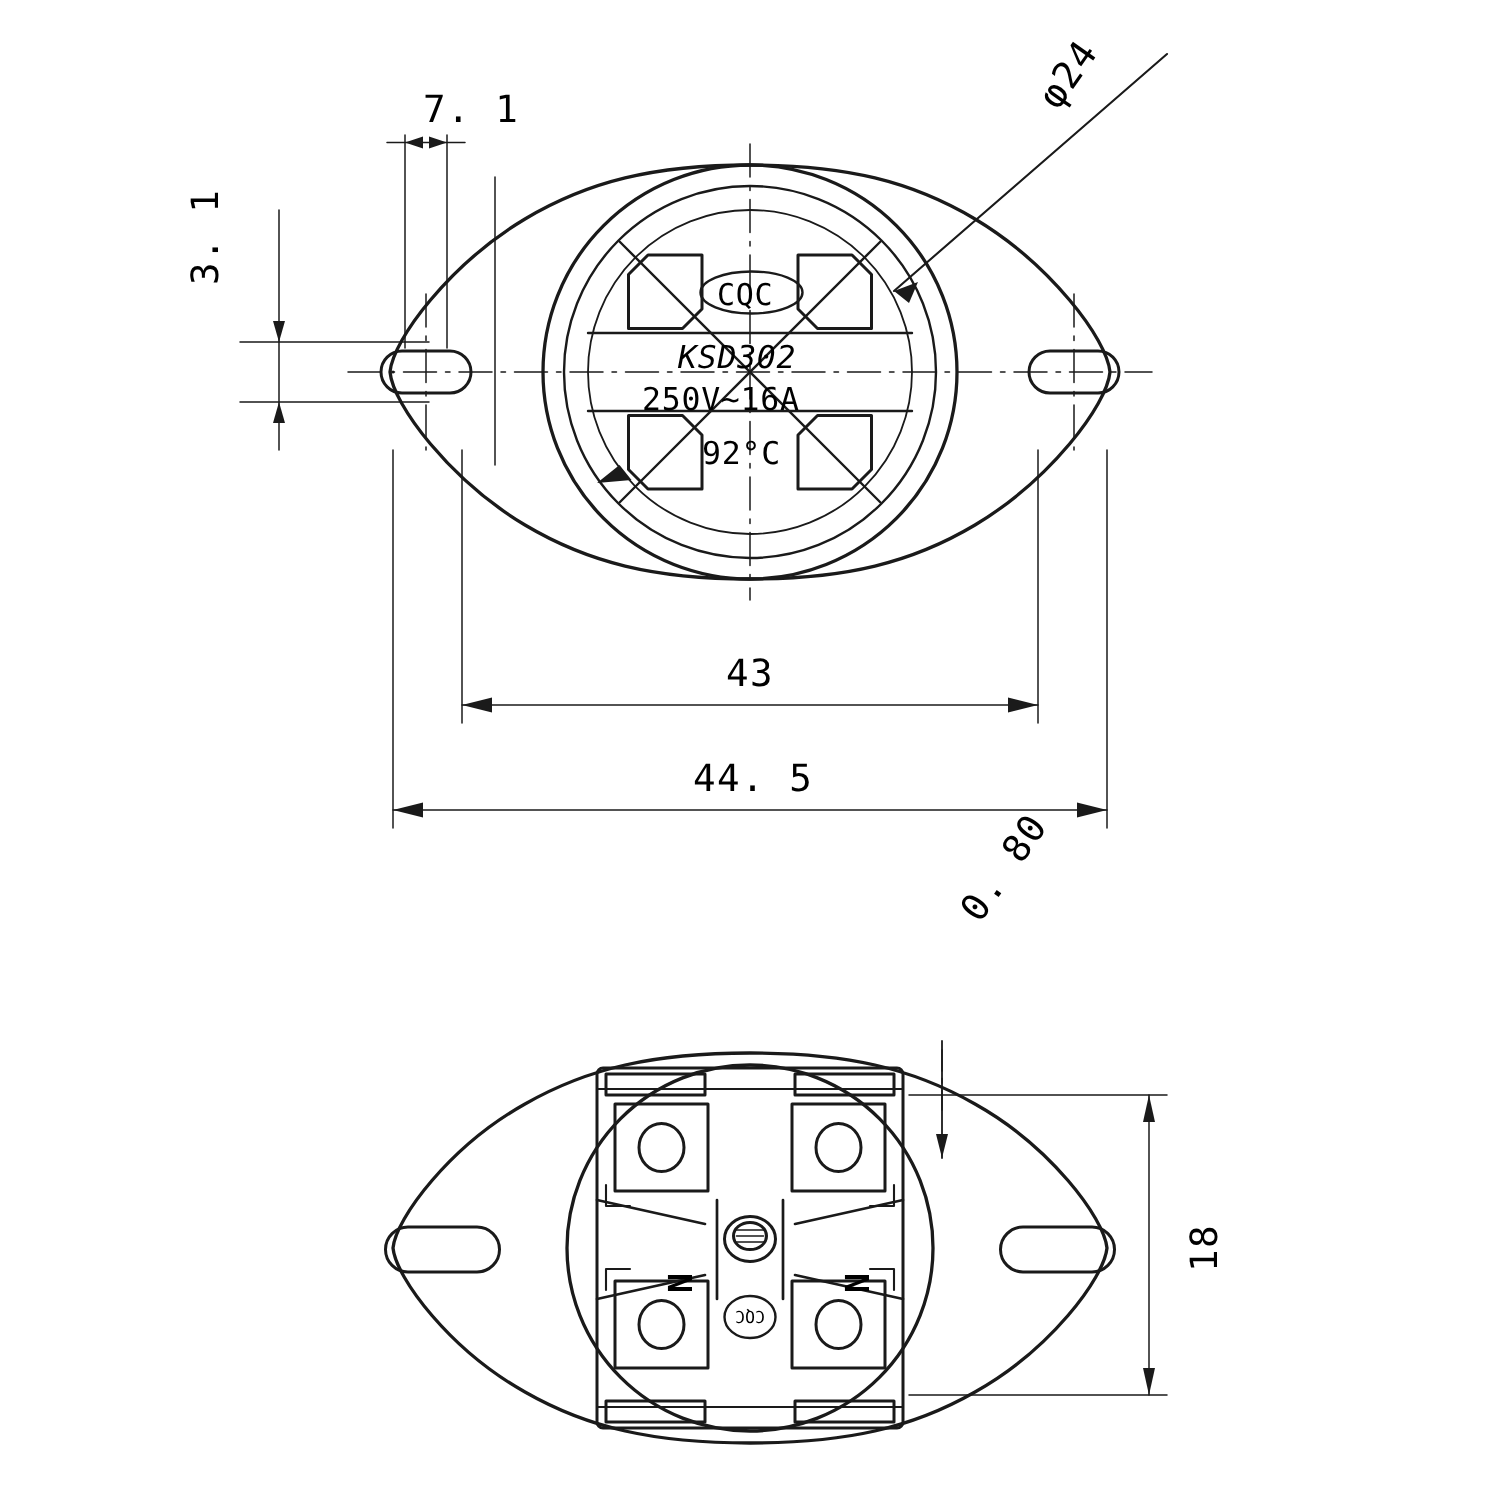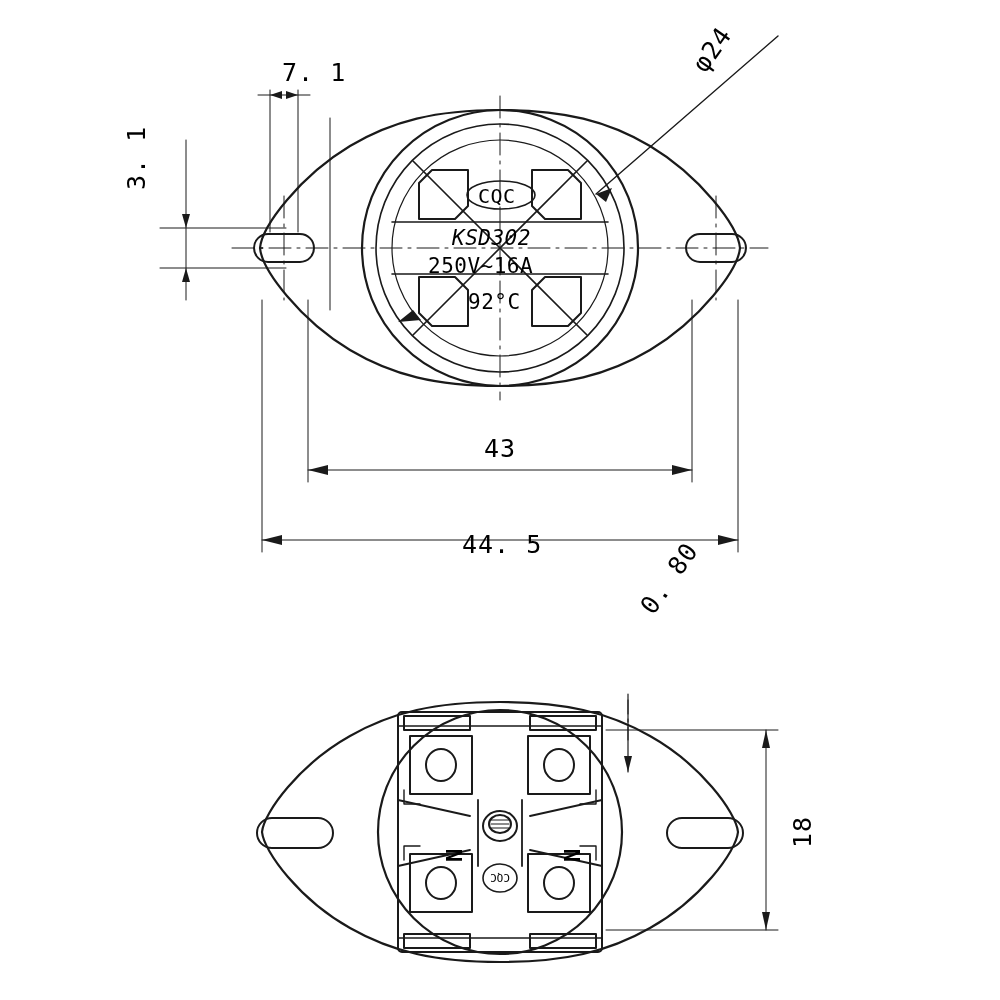--- a/index.html
+++ b/index.html
@@ -276,21 +276,21 @@
   <div class="lbl part" style="left:468px; top:292px;">92°C</div>
 
   <div class="lbl dim rotneg" style="left:688px; top:62px;">φ24</div>
 
   <div class="lbl dim" style="left:282px; top:60px;">7. 1</div>
 
   <div class="lbl dim rot90" style="left:124px; top:190px;">3. 1</div>
 
   <div class="lbl dim" style="left:484px; top:436px;">43</div>
 
-  <div class="lbl dim" style="left:462px; top:532px;text-align:right;">44. 5</div>
+  <div class="lbl dim" style="left:462px; top:506px;text-align:right;">44. 5</div>
 
   <div class="lbl dim rotneg" style="left:636px; top:604px;">0. 80</div>
 
   <div class="lbl dim rot90" style="left:790px; top:848px;">18</div>
 
   <div class="lbl nlabel" style="left:444px; top:862px;">N</div>
   <div class="lbl nlabel" style="left:562px; top:862px;">N</div>
   <div class="lbl cqc-small" style="left:488px; top:872px; width:24px; text-align:center;">CQC</div>
 
 </div>

